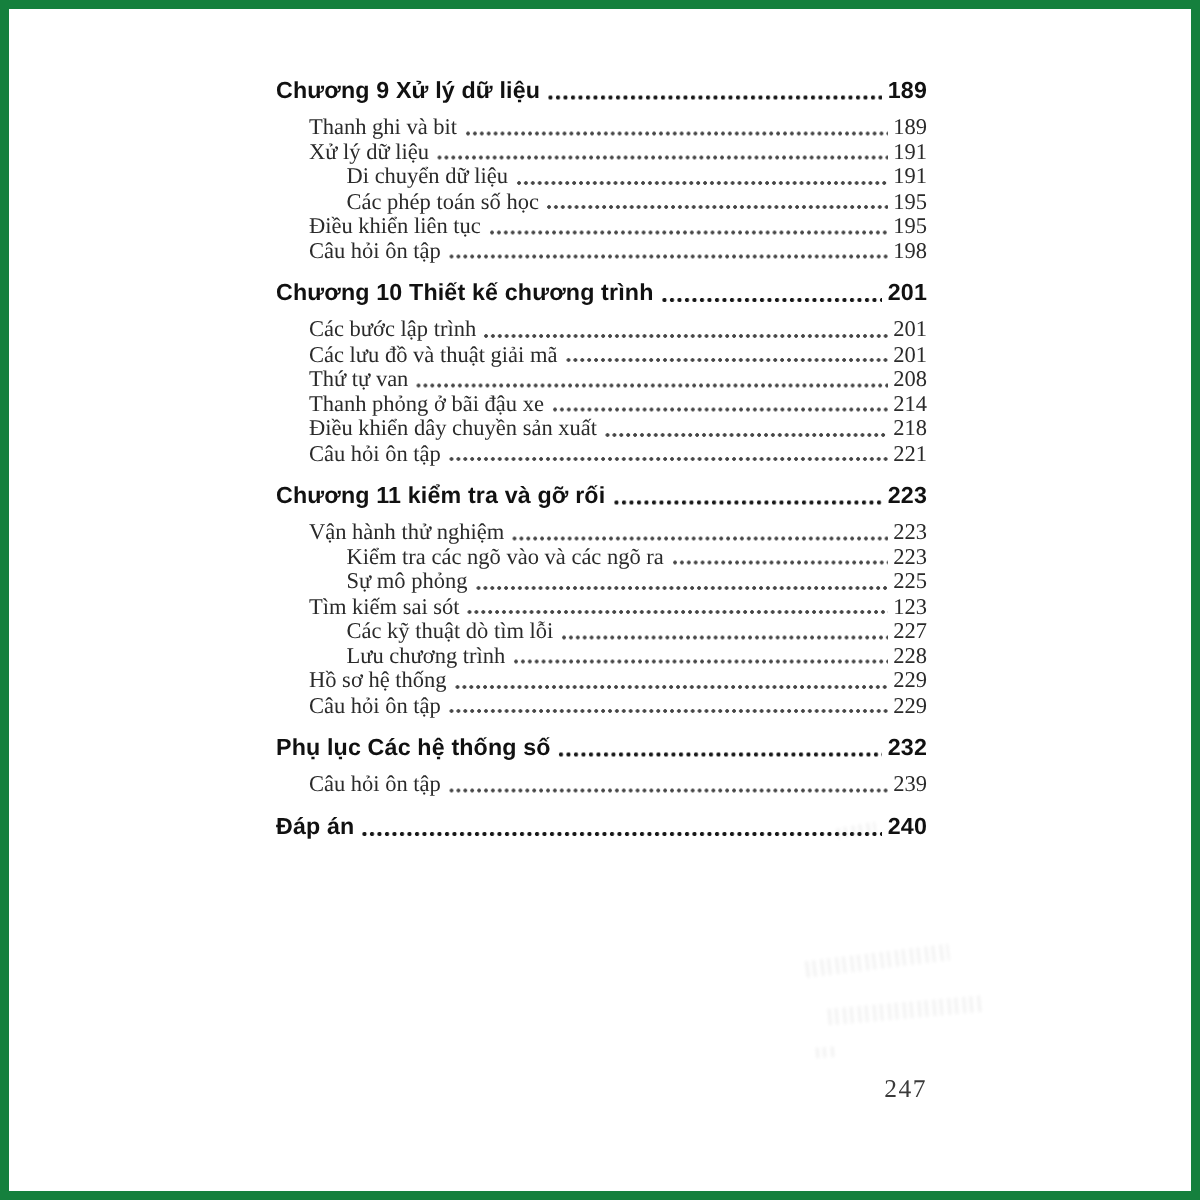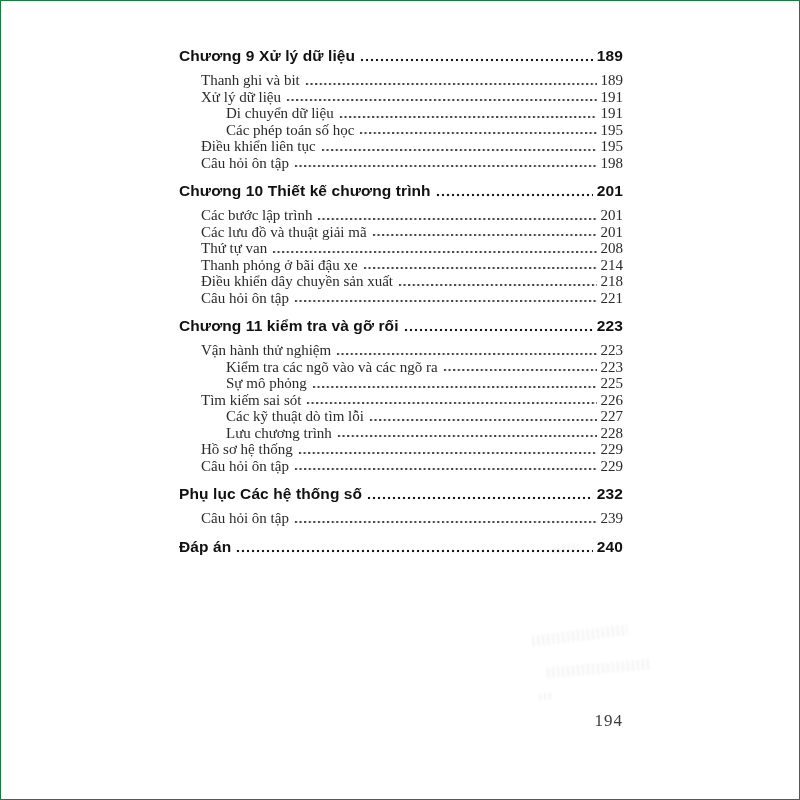--- a/index.html
+++ b/index.html
@@ -6,21 +6,21 @@
     margin: 0;
     padding: 0;
     background: #ffffff;
   }
   .page {
     position: relative;
     width: 800px;
     height: 800px;
     background: #ffffff;
     box-sizing: border-box;
-    border: 1px solid #15803d;
+    border: 6px solid #15803d;
     overflow: hidden;
     font-family: "Liberation Serif", serif;
     color: #262626;
   }
   .toc {
     position: absolute;
     left: 178px;
     right: 176px;
     top: 46px;
   }
@@ -191,21 +191,21 @@
           <span class="pagenum">223</span>
         </div>
         <div class="toc-row item level-2">
           <span class="label">Sự mô phỏng</span>
           <span class="leader"></span>
           <span class="pagenum">225</span>
         </div>
         <div class="toc-row item level-1">
           <span class="label">Tìm kiếm sai sót</span>
           <span class="leader"></span>
-          <span class="pagenum">226</span>
+          <span class="pagenum">123</span>
         </div>
         <div class="toc-row item level-2">
           <span class="label">Các kỹ thuật dò tìm lỗi</span>
           <span class="leader"></span>
           <span class="pagenum">227</span>
         </div>
         <div class="toc-row item level-2">
           <span class="label">Lưu chương trình</span>
           <span class="leader"></span>
           <span class="pagenum">228</span>
@@ -240,14 +240,14 @@
           <span class="pagenum">240</span>
         </div>
       </section>
     </main>
 
   <span class="smudge smudge-1"></span>
   <span class="smudge smudge-2"></span>
   <span class="smudge smudge-3"></span>
   <span class="smudge smudge-4"></span>
 
-  <div class="folio">194</div>
+  <div class="folio">247</div>
 </div>
 
 </body></html>

